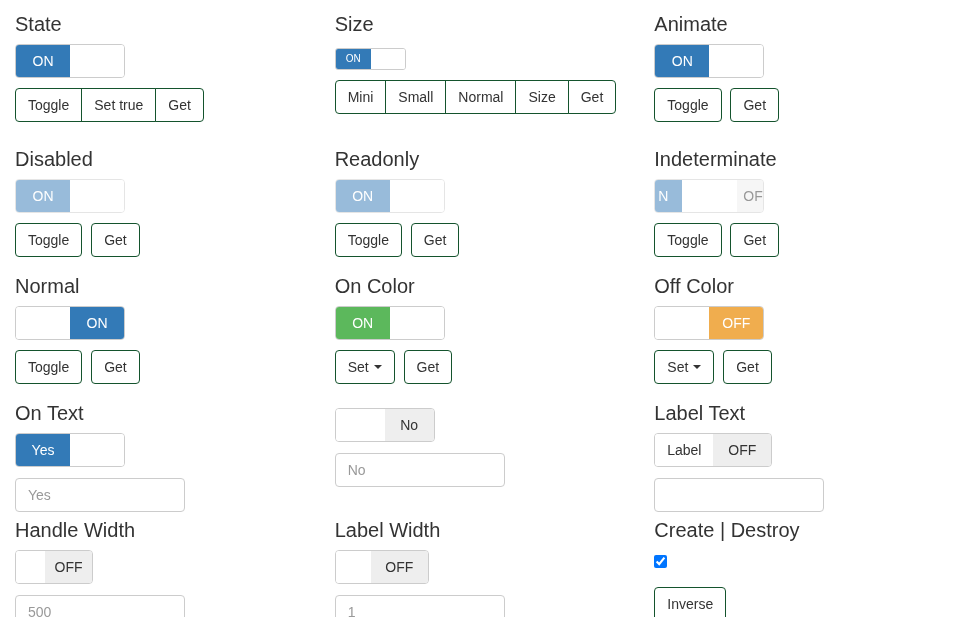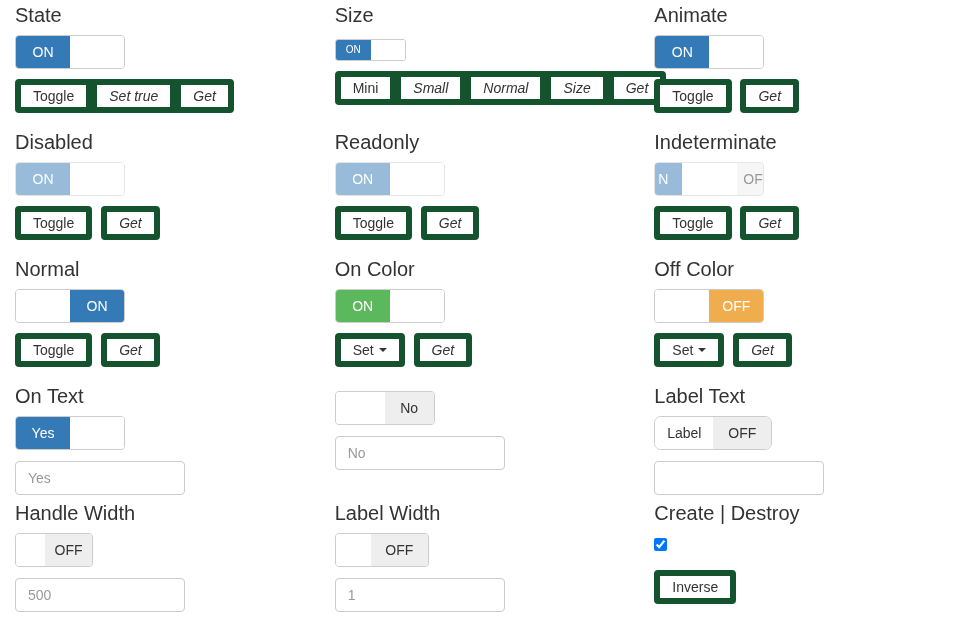--- a/index.html
+++ b/index.html
@@ -8,23 +8,23 @@
     font-family:"Liberation Sans",sans-serif;
     font-size:14px;color:#333333;
     -webkit-font-smoothing:antialiased;
     overflow:hidden;
   }
   .grid{
     position:relative;width:959px;
     display:flex;flex-wrap:wrap;
     padding:0;box-sizing:border-box;
   }
-  .cell{width:319.66px;box-sizing:border-box;padding:1px 15px;}
+  .cell{width:319.66px;box-sizing:border-box;padding:10px 15px;}
   .cell.r0{height:127px;}
-  .cell.r1{height:127px;}
+  .cell.r1{height:127px;margin-top:8px;}
   .cell.r2{height:127px;}
   .cell.r3{height:117px;}
   .cell.r4{height:119px;}
 
   h3.title{
     margin:0;padding:0;
     font-family:"Liberation Sans",sans-serif;
     font-size:20px;font-weight:normal;line-height:22px;
     color:#333;
     padding-top:3px;
@@ -60,28 +60,28 @@
   .sw-off{background:#eeeeee;color:#333333;}
   .sw-off.orange{background:#f0ad4e;color:#ffffff;}
   .sw-handle{background:#ffffff;color:#333333;}
 
   
   .btn{
     display:inline-flex;align-items:center;justify-content:center;
     font-family:"Liberation Sans",sans-serif;
     font-size:14px;line-height:1;
     color:#333333;background:#ffffff;
-    border:6px solid #14532d;
+    border:1px solid #14532d;
     border-radius:4px;
     padding:0 12px;height:34px;
     box-sizing:border-box;
     cursor:pointer;
     white-space:nowrap;
   }
-  .btn + .btn{margin-left:5px;font-style:italic;}
+  .btn + .btn{margin-left:5px;}
   .btn-group{display:inline-flex;}
   .btn-group .btn{border-radius:0;margin-left:-1px;}
   .btn-group .btn:first-child{border-radius:4px 0 0 4px;margin-left:0;}
   .btn-group .btn:last-child{border-radius:0 4px 4px 0;}
   .caret{
     display:inline-block;width:0;height:0;margin-left:5px;
     vertical-align:middle;
     border-top:4px dashed #333;
     border-top:4px solid #333;
     border-right:4px solid transparent;
@@ -279,21 +279,21 @@
       </div>
     </div>
     <div class="inputrow" style="width:170px;">
       <input class="form-control" type="text" placeholder="No" style="">
     </div>
   </div>
 
   <div class="cell r3">
     <h3 class="title">Label Text</h3>
     <div class="sw-wrap">
-      <div class="switch" style="width:118px;border-radius:7px;">
+      <div class="switch" style="width:118px;">
         <div class="sw-seg sw-handle" style="width:59px;">Label</div>
         <div class="sw-seg sw-off" style="width:59px;">OFF</div>
       </div>
     </div>
     <div class="inputrow" style="width:170px;">
       <input class="form-control" type="text" placeholder="" style="">
     </div>
   </div>
 
   <div class="cell r4">

